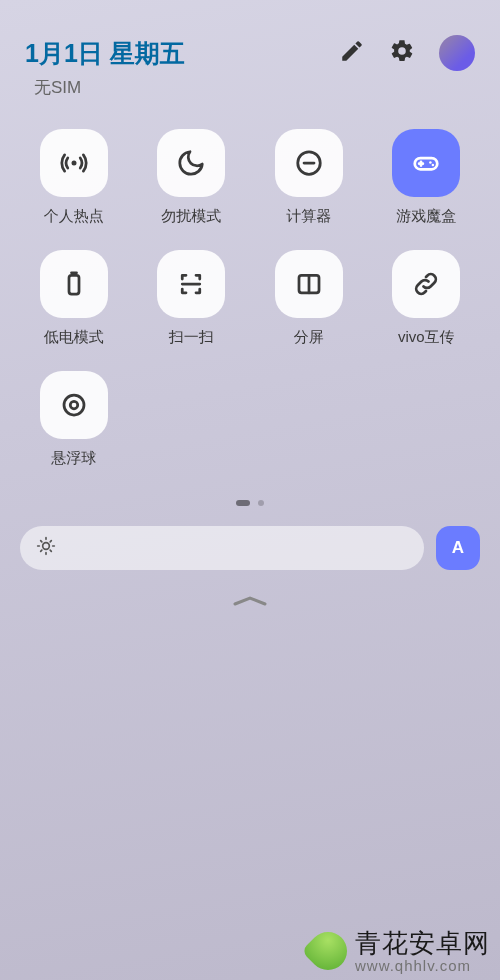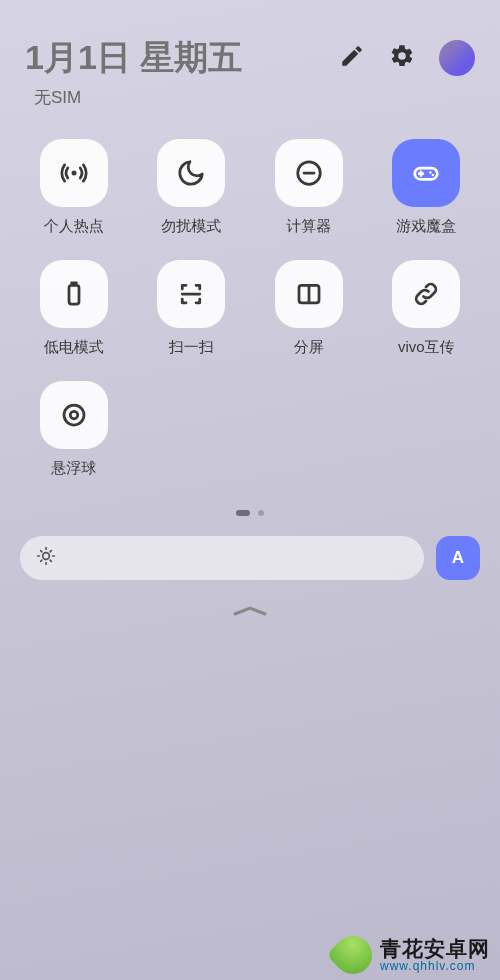--- a/index.html
+++ b/index.html
@@ -1,18 +1,18 @@
 <!DOCTYPE html>
 <html><head>
 <meta charset="utf-8">
 <style>
 *{box-sizing:border-box;margin:0;padding:0}
 body{width:500px;height:980px;font-family:-apple-system,"PingFang SC","Microsoft YaHei",sans-serif;background:linear-gradient(170deg,#d6d4e4 0%,#cbc8da 40%,#bdb9cc 100%);overflow:hidden;position:relative}
 .header{display:flex;align-items:center;padding:35px 25px 5px 25px}
-.date{font-size:34px;font-weight:600;color:#737373;flex:1}
+.date{font-size:25px;font-weight:600;color:#0369a1;flex:1}
 .header-icons{display:flex;align-items:center;gap:24px}
 .icon-btn svg{width:26px;height:26px;fill:#333}
 .avatar{width:36px;height:36px;border-radius:50%;background:linear-gradient(135deg,#8b7ab8 20%,#6b5ce7 70%)}
 .sim{padding:0 34px 18px;font-size:17px;color:#666}
 .grid{display:grid;grid-template-columns:repeat(4,1fr);gap:0;padding:0 15px}
 .cell{display:flex;flex-direction:column;align-items:center;justify-content:center;padding:12px 5px;position:relative}
 .tile{width:68px;height:68px;border-radius:22px;background:rgba(255,255,255,0.9);display:flex;align-items:center;justify-content:center;margin-bottom:10px}
 .tile.active{background:#6b7cff}
 .tile svg{width:30px;height:30px}
 .tile .ic{stroke:#3a3a3a;fill:none;stroke-width:2.2;stroke-linecap:round;stroke-linejoin:round}
@@ -25,22 +25,22 @@
 .bright{display:flex;align-items:center;gap:12px;padding:0 20px}
 .bright-track{flex:1;height:44px;background:rgba(255,255,255,0.55);border-radius:22px;display:flex;align-items:center;padding:0 16px}
 .sun svg{width:20px;height:20px}
 .auto{width:44px;height:44px;border-radius:14px;background:#6b7cff;color:#fff;display:flex;align-items:center;justify-content:center;font-size:17px;font-weight:600}
 .chev{display:flex;justify-content:center;padding:24px 0}
 .chev svg{width:40px;height:14px;stroke:#888;fill:none;stroke-width:3;stroke-linecap:round}
 .watermark{position:absolute;right:0;bottom:0;display:flex;align-items:center;gap:8px;background:rgba(255,255,255,0);padding:6px 10px}
 .wm-logo{width:38px;height:38px;position:relative}
 .wm-logo::before{content:"";position:absolute;inset:0;background:radial-gradient(circle at 30% 30%,#a8e063,#56ab2f);border-radius:50% 50% 50% 8px;transform:rotate(45deg)}
 .wm-text{display:flex;flex-direction:column;line-height:1.1}
-.wm-title{font-size:21px;font-weight:700;color:#1a1a1a;letter-spacing:1px}
-.wm-url{font-size:12px;color:#0369a1;letter-spacing:1px}
+.wm-title{font-size:26px;font-weight:400;color:#1a1a1a;letter-spacing:1px}
+.wm-url{font-size:15px;color:#737373;letter-spacing:1px}
 </style>
 </head>
 <body>
 
 <div class="header">
   <div class="date">1月1日 星期五</div>
   <div class="header-icons">
     <span class="icon-btn"><svg viewBox="0 0 24 24">
           <path d="M3 17.25V21h3.75L17.81 9.94l-3.75-3.75L3 17.25zM20.71 7.04a1 1 0 0 0 0-1.41l-2.34-2.34a1 1 0 0 0-1.41 0l-1.83 1.83 3.75 3.75 1.83-1.83z"></path>
         </svg></span>

